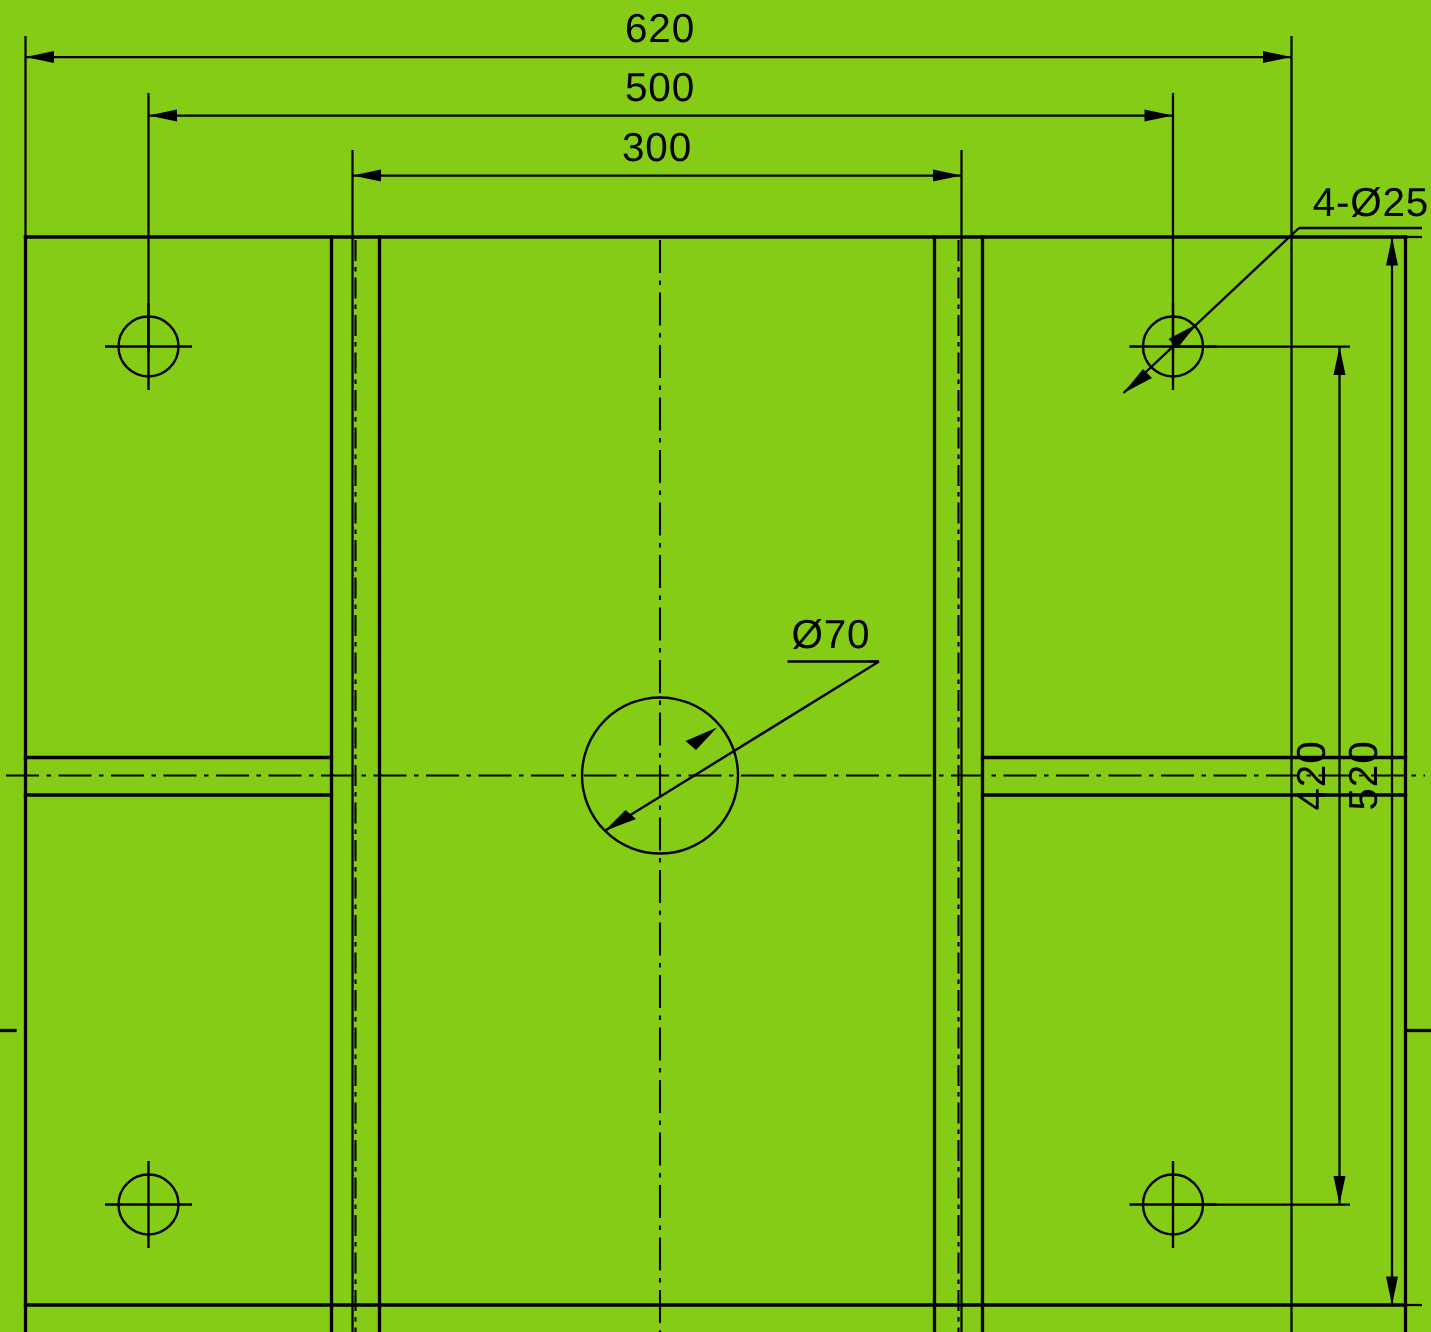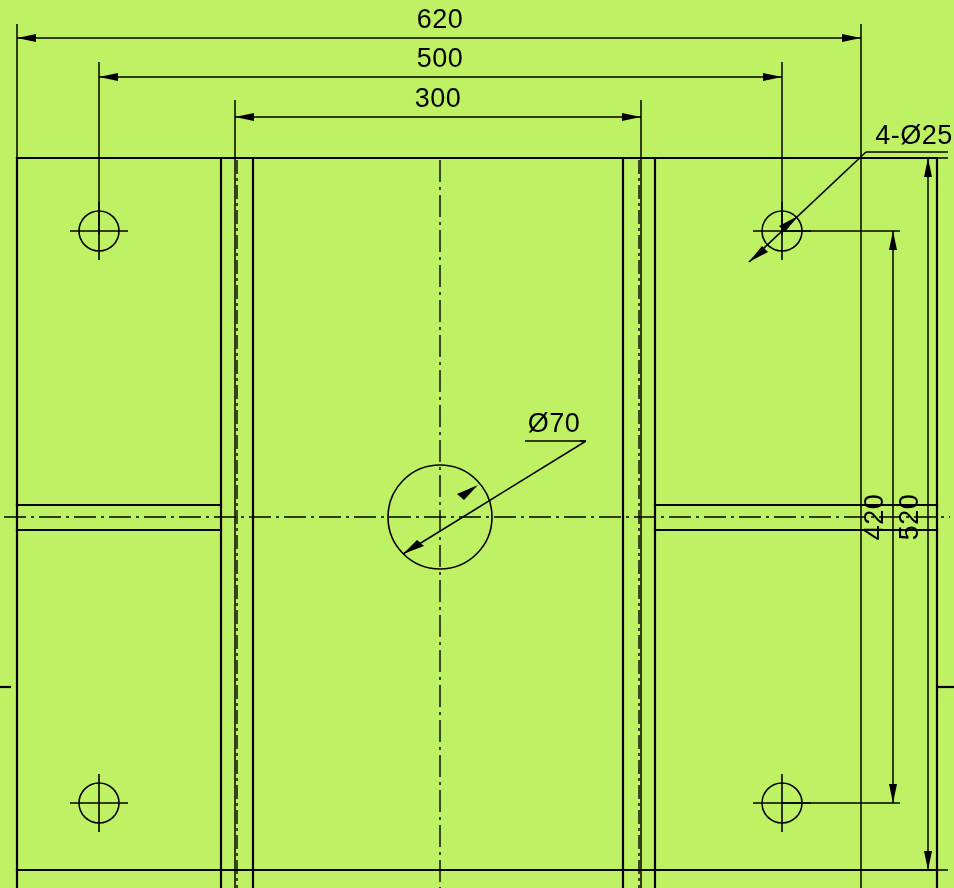--- a/index.html
+++ b/index.html
@@ -7,21 +7,21 @@
     padding: 0;
     background: #ffffff;
   }
   body {
     font-family: "Liberation Sans", sans-serif;
   }
   #drawing-root {
     position: relative;
     width: 954px;
     height: 888px;
-    background: #bef264;
+    background: #84cc16;
     overflow: hidden;
   }
   svg#cad {
     display: block;
     width: 954px;
     height: 888px;
   }
   .obj      { stroke: #000000; stroke-width: 2.2; fill: none; stroke-linecap: square; }
   .obj-thin { stroke: #000000; stroke-width: 1.6; fill: none; stroke-linecap: square; }
   .dimline  { stroke: #000000; stroke-width: 1.5; fill: none; stroke-linecap: butt; }

